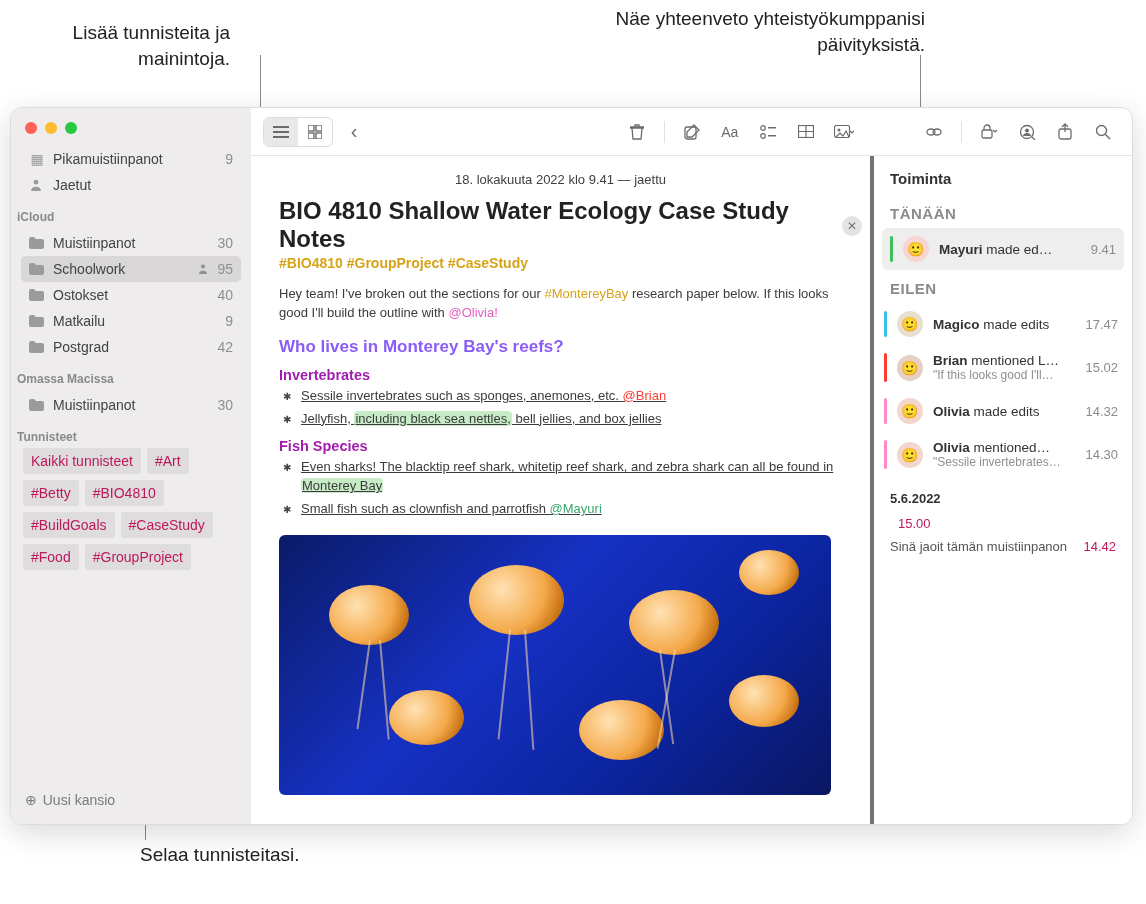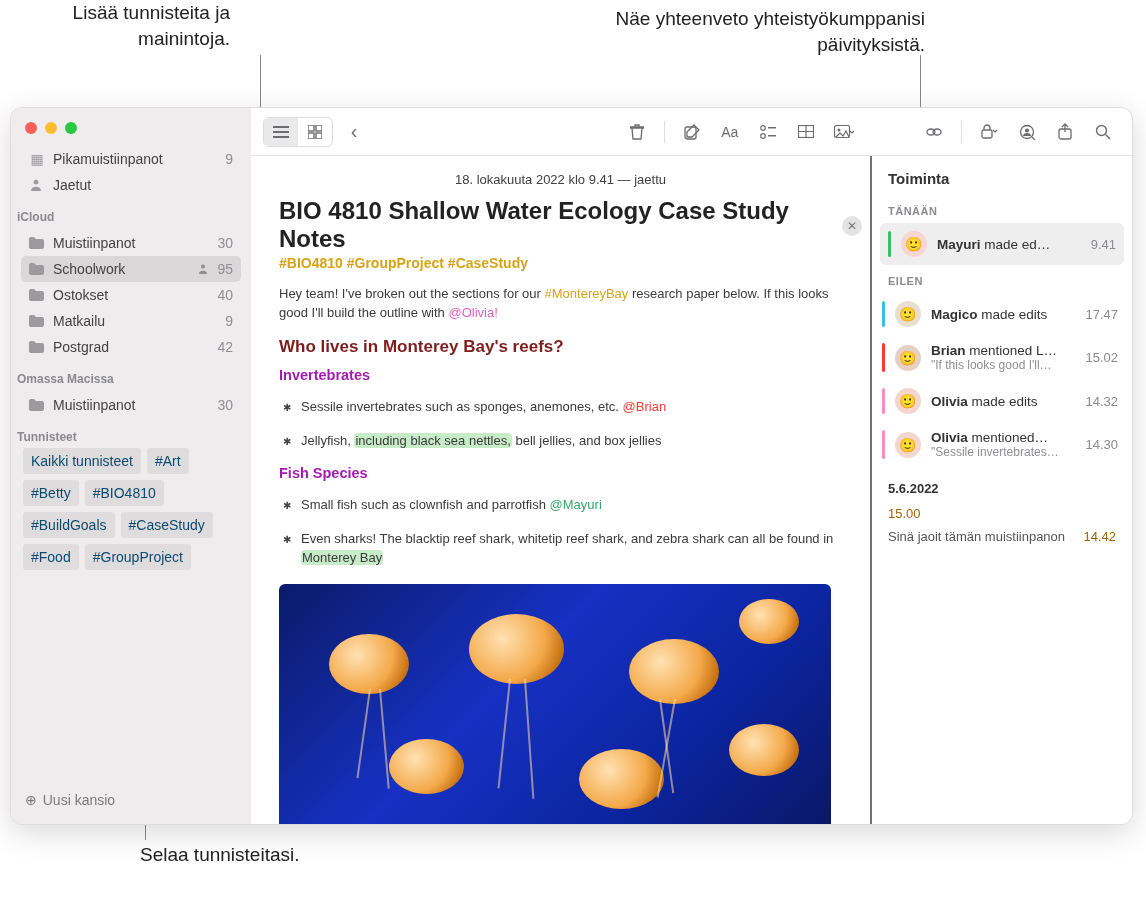--- a/index.html
+++ b/index.html
@@ -21,76 +21,76 @@
 .side-section { padding: 2px 10px 6px; }
 .side-header { color: #8a8a8e; font-size: 12px; font-weight: 600; padding: 6px 6px 4px; }
 .side-item { display: flex; align-items: center; padding: 5px 8px; border-radius: 5px; color: #434343; font-size: 14px; gap: 8px; }
 .side-item.selected { background: #d9d7d8; }
 .side-item .icon { width: 16px; text-align: center; color: #9b9b9e; }
 .side-item .label { flex: 1; }
 .side-item .count { color: #8f8f92; font-size: 14px; }
 .side-item .share-ico { color: #8f8f92; font-size: 12px; }
 
 .tags-wrap { padding: 0 12px; display: flex; flex-wrap: wrap; gap: 6px; }
-.tag { background: #dedcdd; border-radius: 3px; padding: 5px 8px; font-size: 14px; color: #0c4a6e; }
+.tag { background: #dedcdd; border-radius: 3px; padding: 5px 8px; font-size: 14px; color: #be185d; }
 
 .new-folder { margin-top: auto; padding: 10px 14px; color: #7a7a7d; display: flex; align-items: center; gap: 6px; font-size: 14px; }
 
 .main { flex: 1; display: flex; flex-direction: column; }
 .toolbar { height: 48px; display: flex; align-items: center; padding: 0 12px; gap: 4px; border-bottom: 1px solid #e6e6e6; }
 .tool-btn { width: 34px; height: 28px; display: flex; align-items: center; justify-content: center; color: #6c6c70; border-radius: 6px; font-size: 17px; }
 .tool-sep { width: 1px; height: 22px; background: #e0e0e0; margin: 0 6px; }
 .tool-spacer { flex: 1; }
 .seg { display: flex; border: 1px solid #dcdcdc; border-radius: 6px; overflow: hidden; }
 .seg .tool-btn { border-radius: 0; }
 .seg .tool-btn.active { background: #e9e9ea; }
 
 .note-area { flex: 1; display: flex; overflow: hidden; }
 .note-body { flex: 1; padding: 12px 28px 0 28px; overflow: hidden; position: relative; }
 .note-date { text-align: center; color: #404040; font-size: 13px; padding: 4px 0 10px; }
 .note-title { font-size: 24px; font-weight: 700; color: #222; }
 .note-hashtags { color: #d6a319; font-weight: 600; font-size: 14px; margin: 2px 0 14px; }
 .note-text { font-size: 13px; color: #3b3b3b; line-height: 1.45; }
-.note-h2 { font-size: 17px; font-weight: 700; margin: 14px 0 6px; color: #7f1d1d; }
+.note-h2 { font-size: 17px; font-weight: 700; margin: 14px 0 6px; color: #8b5cf6; }
 .note-h3 { font-size: 14.5px; font-weight: 700; margin: 10px 0 2px; color: #a21caf; }
 .ul { padding-left: 22px; }
-.ul li { list-style: none; position: relative; margin: 15px 0; }
+.ul li { list-style: none; position: relative; margin: 4px 0; text-decoration: underline; }
 .ul li::before { content: "✱"; position: absolute; left: -18px; color: #444; font-size: 10px; top: 3px; }
 .hashtag { color: #d6a319; }
 .mention { color: #e6a400; }
 .mention.pink { color: #e55fbf; }
 .mention.green { color: #3aa76d; }
 .hl { background: #c9ecc8; border-radius: 4px; padding: 0 1px; }
 .close-activity { position: absolute; right: 8px; top: 60px; width: 20px; height: 20px; border-radius: 50%; background: #e3e3e4; color: #767679; display: flex; align-items: center; justify-content: center; font-size: 12px; }
 
 .jelly { margin-top: 16px; width: 552px; height: 260px; border-radius: 6px; background: linear-gradient(135deg,#0a1b68 0%,#1631c3 40%,#0b249e 70%,#0a1662 100%); position: relative; overflow: hidden; }
 .jelly .blob { position: absolute; border-radius: 50%; background: radial-gradient(circle at 35% 35%, #ffe2b3, #f4a94a 55%, #c77212 80%); filter: blur(0.3px); }
 .jelly .tent { position: absolute; width: 2px; background: rgba(255,220,170,0.55); transform-origin: top; }
 
-.activity { width: 262px; border-left: 2px solid #737373; background: #fff; display: flex; flex-direction: column; }
+.activity { width: 262px; border-left: 4px solid #737373; background: #fff; display: flex; flex-direction: column; }
 .activity-title { font-weight: 700; font-size: 15px; padding: 14px 16px 8px; }
-.act-section-h { font-size: 11px; font-weight: 700; color: #8b8b8f; letter-spacing: 0.5px; padding: 10px 16px 6px; }
+.act-section-h { font-size: 15px; font-weight: 700; color: #8b8b8f; letter-spacing: 0.5px; padding: 10px 16px 6px; }
 .act-item { display: flex; align-items: center; gap: 10px; padding: 8px 14px 8px 10px; position: relative; }
 .act-item.selected { background: #efeeef; border-radius: 6px; margin: 0 8px; padding: 8px 8px; }
 .act-bar { width: 3px; align-self: stretch; border-radius: 2px; }
 .avatar { width: 26px; height: 26px; border-radius: 50%; background: #ddd; flex-shrink: 0; display: flex; align-items: center; justify-content: center; font-size: 14px; }
 .act-text { flex: 1; font-size: 13.5px; overflow: hidden; }
 .act-text .sub { color: #8f8f93; font-size: 12px; white-space: nowrap; overflow: hidden; text-overflow: ellipsis; }
 .act-time { color: #8b8b8f; font-size: 13px; }
 .act-date-h { font-weight: 700; font-size: 13px; padding: 14px 16px 6px; }
 .act-plain { display: flex; padding: 4px 16px; font-size: 13px; color: #555; gap: 8px; }
 .act-plain .t { flex: 1; }
-.act-plain .tm { color: #a16207; }
+.act-plain .tm { color: #be185d; margin-left: 8px; }
 
 svg { display: block; }
 </style>
 </head>
 <body>
 
-<div class="callout" style="left:10px; top:0; width:220px;"><span style="white-space:pre-line;">Lisää tunnisteita ja
+<div class="callout" style="left:10px; top:20px; width:220px;"><span style="white-space:pre-line;">Lisää tunnisteita ja
 mainintoja.</span></div>
 <div class="callout-line" style="left:260px; top:55px; width:1px; height:155px;"></div>
 
 <div class="callout" style="left:420px; top:6px; width:505px;"><span style="white-space:pre-line;">Näe yhteenveto yhteistyökumppanisi
 päivityksistä.</span></div>
 <div class="callout-line" style="left:920px; top:55px; width:1px; height:80px;"></div>
 
 <div class="callout" style="left:140px; top:842px; text-align:left;"><span>Selaa tunnisteitasi.</span></div>
 <div class="callout-line" style="left:145px; top:795px; width:1px; height:45px;"></div>
 
@@ -312,22 +312,22 @@
         <div class="note-h2">Who lives in Monterey Bay's reefs?</div>
 
         <div class="note-h3">Invertebrates</div>
         <ul class="ul note-text">
           <li><span>Sessile invertebrates such as sponges, anemones, etc. </span><span class="mention" style="color:#ff3b30">@Brian</span></li>
           <li><span>Jellyfish, </span><span class="hl">including black sea nettles,</span><span> bell jellies, and box jellies</span></li>
         </ul>
 
         <div class="note-h3">Fish Species</div>
         <ul class="ul note-text">
+          <li><span>Even sharks! The blacktip reef shark, whitetip reef shark, and zebra shark can all be found in </span><span class="hl">Monterey Bay</span></li>
           <li><span>Small fish such as clownfish and parrotfish </span><span class="mention green">@Mayuri</span></li>
-          <li><span>Even sharks! The blacktip reef shark, whitetip reef shark, and zebra shark can all be found in </span><span class="hl">Monterey Bay</span></li>
         </ul>
 
         <div class="jelly">
           <div class="blob" style="left:50px; top:50px; width:80px; height:60px;"></div>
           <div class="blob" style="left:190px; top:30px; width:95px; height:70px;"></div>
           <div class="blob" style="left:350px; top:55px; width:90px; height:65px;"></div>
           <div class="blob" style="left:110px; top:155px; width:75px; height:55px;"></div>
           <div class="blob" style="left:300px; top:165px; width:85px; height:60px;"></div>
           <div class="blob" style="left:450px; top:140px; width:70px; height:52px;"></div>
           <div class="blob" style="left:460px; top:15px; width:60px; height:45px;"></div>

